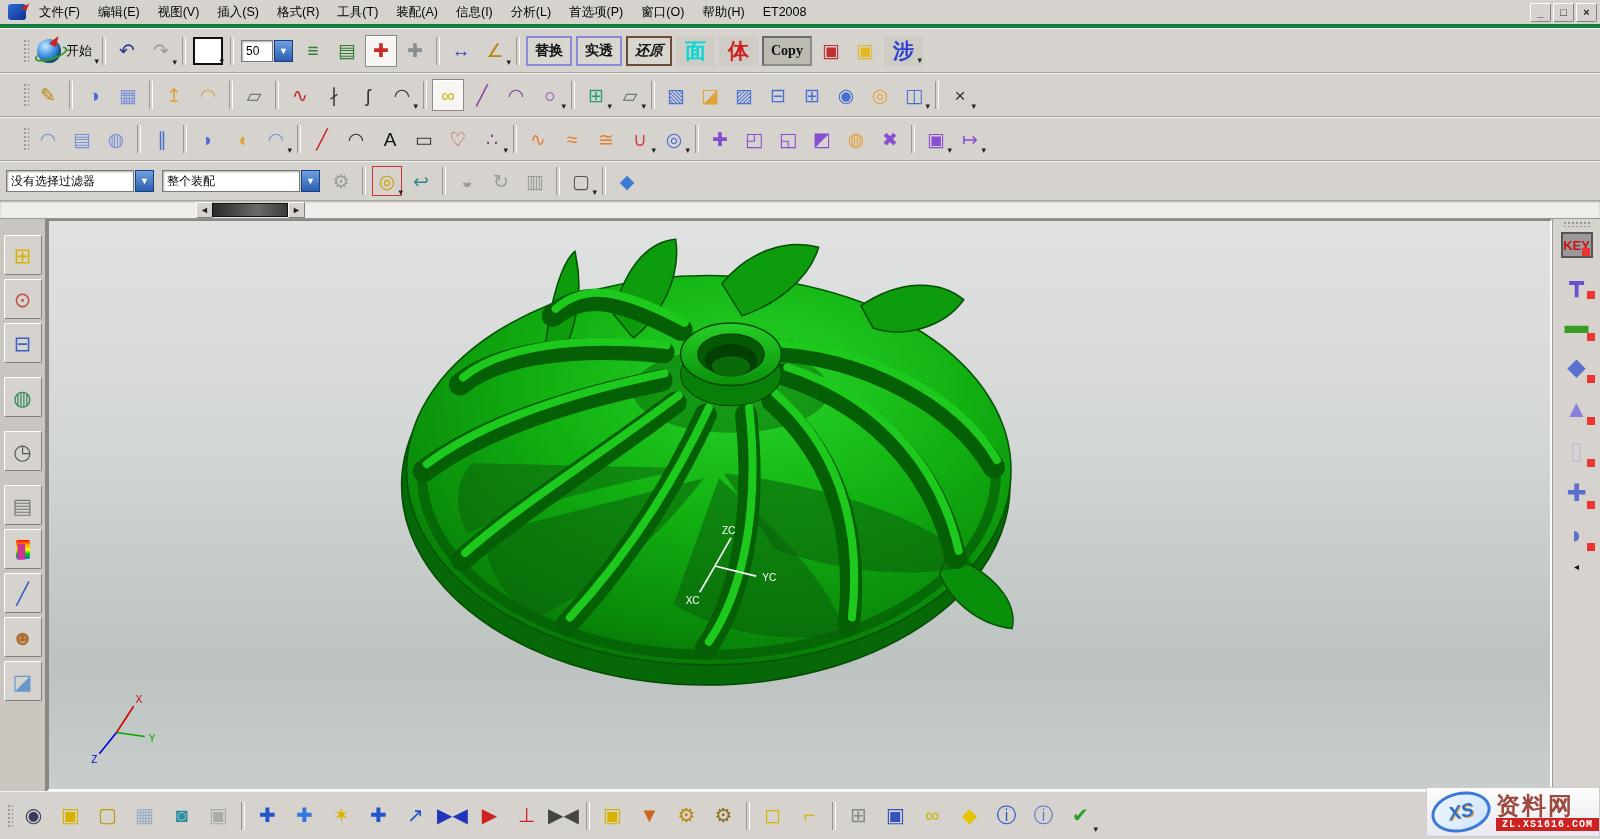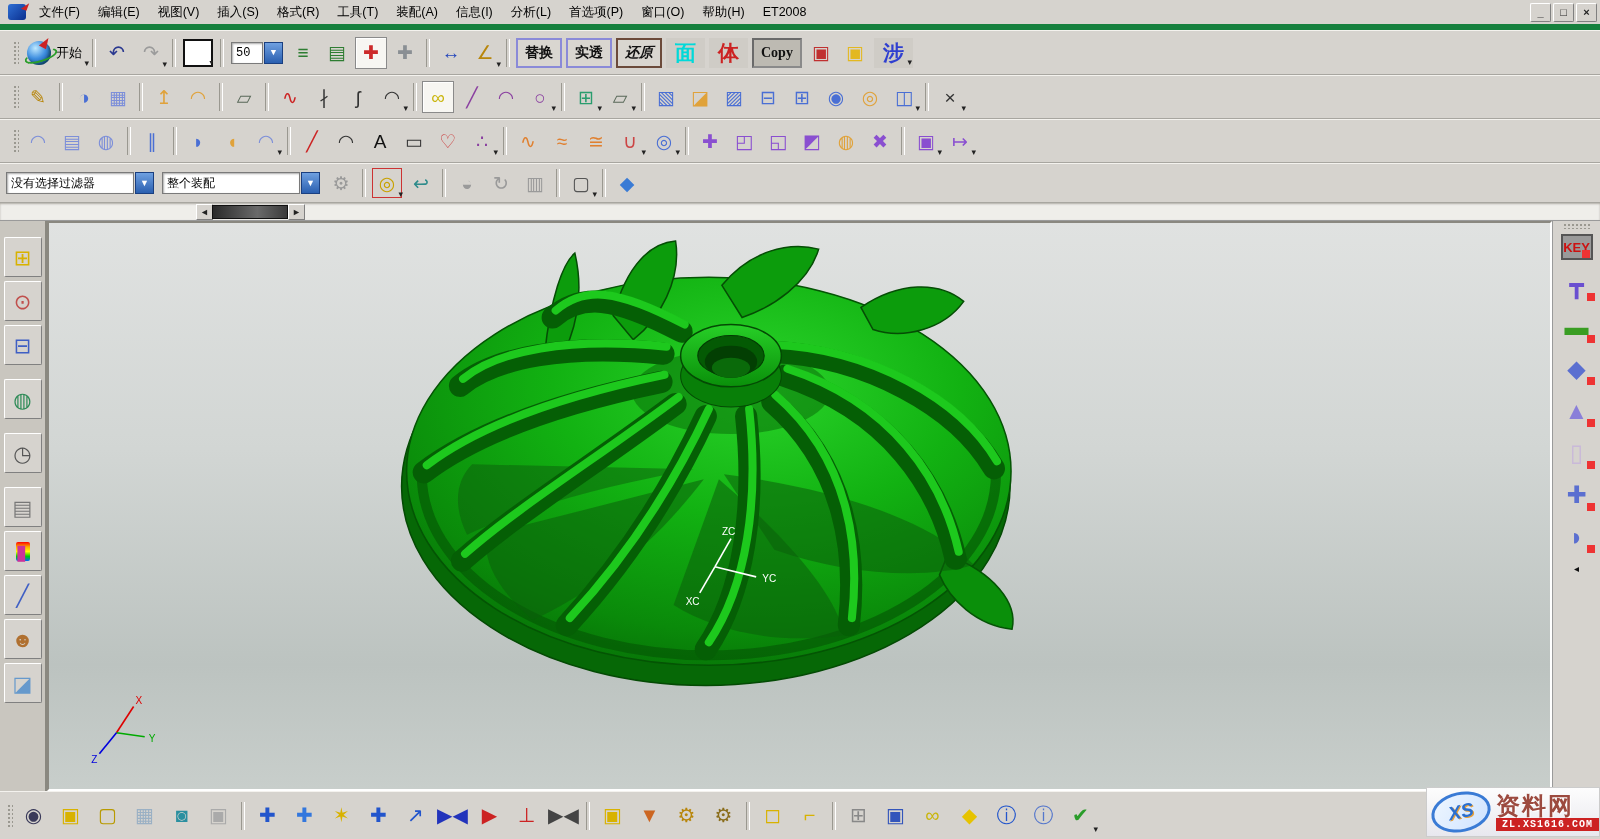--- a/index.html
+++ b/index.html
@@ -1,31 +1,31 @@
 <!DOCTYPE html>
 <html><head>
 <meta charset="utf-8">
 <style>
   html,body{margin:0;padding:0;width:1600px;height:839px;overflow:hidden;
     font-family:"Liberation Sans","DejaVu Sans",sans-serif;background:#d6d3ce;}
   .app{width:1600px;height:839px;display:flex;flex-direction:column;background:#d6d3ce;position:relative;}
 
   
-  .menubar{height:24px;display:flex;align-items:center;background:#d6d3ce;border-bottom:6px solid #15803d;padding-left:4px;}
+  .menubar{height:24px;display:flex;align-items:center;background:#d6d3ce;border-bottom:4px solid #15803d;padding-left:4px;}
   .appicon{width:18px;height:16px;margin:0 4px;background:linear-gradient(135deg,#2f6fd4,#0a2f8f);border-radius:3px;position:relative;}
   .appicon::after{content:"";position:absolute;right:-2px;top:-2px;border-left:6px solid transparent;border-bottom:8px solid #cc2222;transform:rotate(20deg);}
   .menuitems{display:flex;align-items:center;height:100%;}
   .it-menu{padding:0 9px;font-size:12.5px;color:#000;line-height:23px;cursor:default;white-space:nowrap;}
   .wincontrols{margin-left:auto;display:flex;gap:2px;padding-right:3px;}
   .wincontrols .it-win{width:19px;height:17px;background:#d6d3ce;border:1px solid #808080;border-top-color:#fff;border-left-color:#fff;
     display:flex;align-items:center;justify-content:center;border-radius:2px;}
   .wincontrols .gl{font-size:11px;line-height:10px;color:#222;font-weight:bold;}
 
   
-  .tbar{display:flex;align-items:center;background:#d6d3ce;border-top:1px solid #f4f2ee;border-bottom:1px solid #a8a6a0;padding:1px 10px;}
+  .tbar{display:flex;align-items:center;background:#d6d3ce;border-top:1px solid #f4f2ee;border-bottom:1px solid #a8a6a0;padding:1px 20px;}
   .row1{height:41px;}
   .row2{height:40px;}
   .row3{height:40px;}
   .it{flex:0 0 auto;}
   .it-grip{width:7px;height:26px;margin:0 2px;background-image:radial-gradient(#9a9890 35%,transparent 36%);background-size:4px 4px;background-position:1px 1px;}
   .it-sep{width:2px;height:28px;margin:0 4px;border-left:1px solid #9a9890;border-right:1px solid #fff;}
   .it-gap{height:10px;}
   .it-icon{width:30px;height:30px;display:flex;align-items:center;justify-content:center;position:relative;margin:0 1px;border:1px solid transparent;}
   .it-icon .gl{font-size:19px;line-height:19px;color:#333;}
   .boxed{border:1px solid #8a8a8a;background:#f7f6f2;box-shadow:inset 1px 1px 0 #fff;}
@@ -34,21 +34,21 @@
   .it-text{position:relative;margin:0 2px;padding:0 7px;height:30px;display:flex;align-items:center;justify-content:center;
     font-size:14px;font-weight:bold;color:#111;background:#d9d6d0;border:2px solid #8a8ad8;box-sizing:border-box;}
   .it-text.big{font-size:21px;border-color:transparent;background:#cfccc6;}
   .it-text.pressed{border:2px solid #8a8a8a;border-top-color:#6a6a6a;border-left-color:#6a6a6a;background:#bdbab2;font-family:"Liberation Serif","DejaVu Serif",serif;}
   .it-start{display:flex;align-items:center;gap:5px;padding:2px 6px;position:relative;}
   .globe{width:24px;height:24px;border-radius:50%;background:radial-gradient(circle at 35% 30%,#bfe9ff,#3f8fe0 45%,#0a3f8f 90%);position:relative;box-shadow:inset -2px -2px 3px rgba(0,40,0,.4);}
   .globe::before{content:"";position:absolute;left:-3px;top:9px;width:30px;height:8px;border:2px solid #2a9d2a;border-radius:50%;transform:rotate(-18deg);border-top-color:transparent;}
   .globe::after{content:"";position:absolute;right:2px;top:-4px;border-left:5px solid transparent;border-right:3px solid transparent;border-bottom:11px solid #cc2222;transform:rotate(28deg);}
   .startlbl{font-size:13px;color:#000;}
   .swatch-box{width:26px;height:24px;background:#fff;border:2px solid #111;}
-  .it-swatch,.it-spinner{display:flex;align-items:center;position:relative;margin:0 3px;font-family:Liberation Mono, monospace;}
+  .it-swatch,.it-spinner{display:flex;align-items:center;position:relative;margin:0 3px;}
   .spin-field{width:26px;height:20px;background:#fff;border:1px solid #7a7a7a;box-shadow:inset 1px 1px 2px #aaa;font-size:12px;display:flex;align-items:center;padding-left:4px;color:#000;}
   .combo-btn{width:17px;height:20px;background:linear-gradient(180deg,#6fa0e0,#2a5fb0);color:#fff;font-size:9px;display:flex;align-items:center;justify-content:center;border:1px solid #1a3f80;margin-left:1px;}
 
   
   .selbar{height:38px;display:flex;align-items:center;background:#d6d3ce;border-top:1px solid #f4f2ee;border-bottom:1px solid #a8a6a0;padding:0 2px;}
   .combo{display:flex;align-items:flex-end;margin:1px 4px;}
   .combo-text{width:118px;height:20px;background:#fff;border:1px solid #7a7a7a;box-shadow:inset 1px 1px 2px #aaa;font-size:12px;display:flex;align-items:center;padding:0 4px;color:#000;white-space:nowrap;overflow:hidden;}
   .combo.wide .combo-text{width:128px;font-family:Liberation Mono, monospace;}
   .selicons{display:flex;align-items:center;}
 

